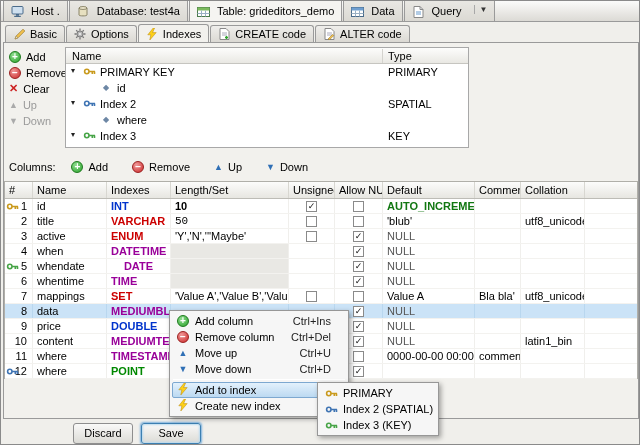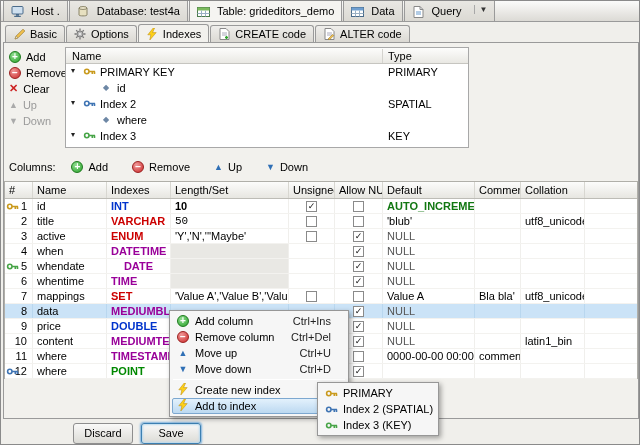--- a/index.html
+++ b/index.html
@@ -522,36 +522,36 @@
         <span class="msc">Ctrl+U</span>
       </div>
       <div class="mi">
         <span class="mic">
           <span class="tri">▼</span>
         </span>
         <span class="mlabel">Move down</span>
         <span class="msc">Ctrl+D</span>
       </div>
       <div class="msep"></div>
-      <div class="mi">
+      <div class="mi hl">
         <span class="mic">
           <span><svg width="10" height="12" viewBox="0 0 10 12">
               <path d="M6.2 0 L0.8 6.8 H3.8 L2.8 12 L9.2 4.6 H5.6 L7.6 0 Z" fill="#fdd017" stroke="#b8860b" stroke-width="0.5"></path>
             </svg></span>
         </span>
-        <span class="mlabel">Create new index</span>
+        <span class="mlabel">Add to index</span>
         <span class="arr">▶</span>
       </div>
-      <div class="mi hl">
+      <div class="mi">
         <span class="mic">
           <span><svg width="10" height="12" viewBox="0 0 10 12">
               <path d="M6.2 0 L0.8 6.8 H3.8 L2.8 12 L9.2 4.6 H5.6 L7.6 0 Z" fill="#fdd017" stroke="#b8860b" stroke-width="0.5"></path>
             </svg></span>
         </span>
-        <span class="mlabel">Add to index</span>
+        <span class="mlabel">Create new index</span>
         <span class="arr">▶</span>
       </div>
     </div>
   <div class="menu" id="subMenu">
       <div class="mi">
         <span class="mic">
           <svg width="13" height="13" viewBox="0 0 13 13">
             <circle cx="3.8" cy="6.5" r="2.2" fill="none" stroke="#c99a1d" stroke-width="1.6"></circle>
             <path d="M6.1 6.5 H12 M9.3 6.5 V9 M11.5 6.5 V9" stroke="#c99a1d" stroke-width="1.6" fill="none"></path>
           </svg>

